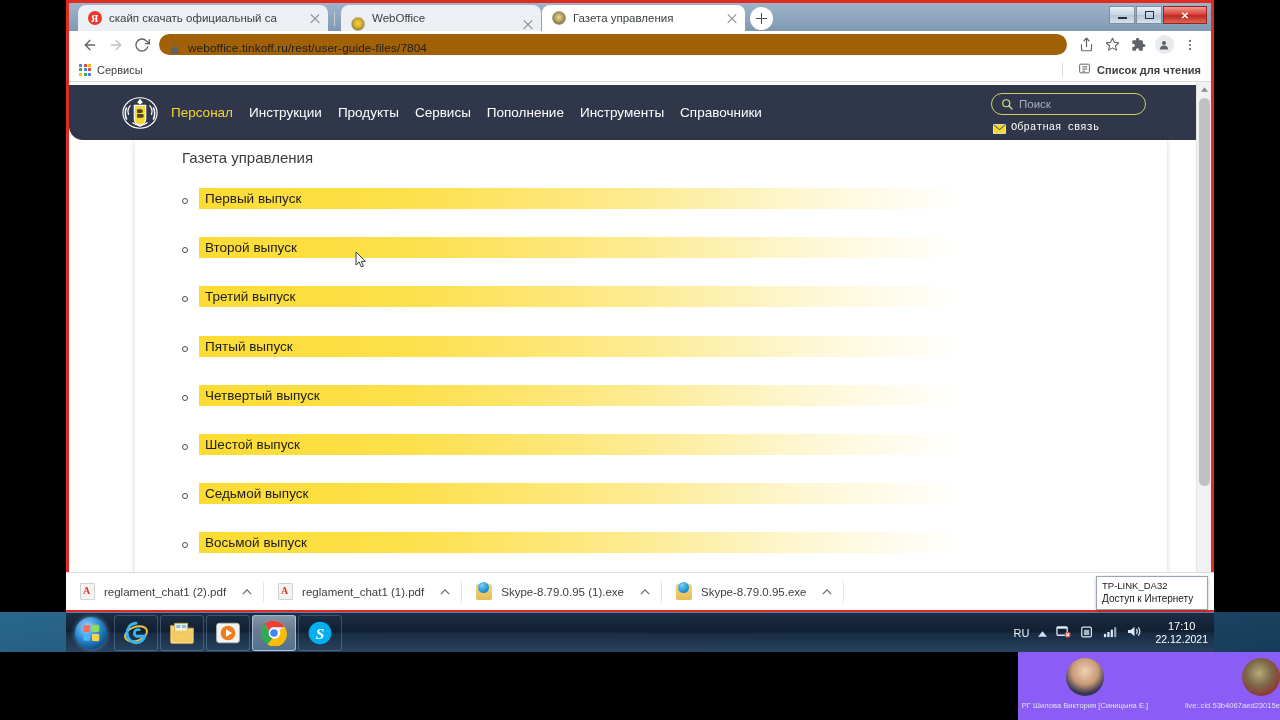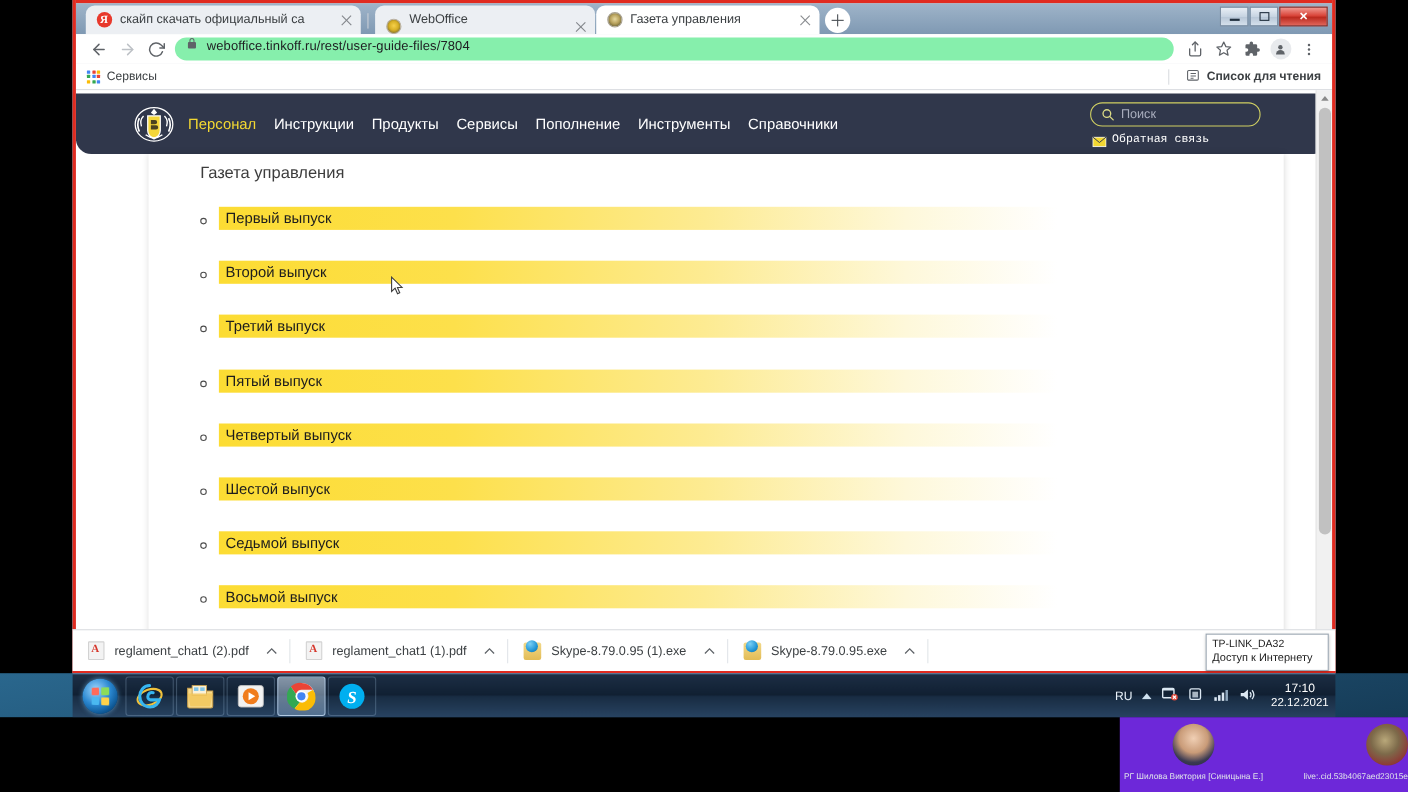--- a/index.html
+++ b/index.html
@@ -119,22 +119,22 @@
     position: absolute; left: 0; top: 31px; width: 100%; height: 27px;
     background: #ffffff; display: flex; align-items: center; padding: 0 8px;
   }
   .tb-icon {
     width: 26px; height: 26px; flex: 0 0 26px;
     display: flex; align-items: center; justify-content: center;
     color: #5f6368;
   }
   #omnibox {
     flex: 1 1 auto; height: 21px; margin: 0 6px 0 4px;
-    background: #86efac; border-radius: 11px;
-    display: flex; align-items: flex-start; padding: 0 10px;
+    background: #a16207; border-radius: 11px;
+    display: flex; align-items: flex-end; padding: 0 10px;
     font-size: 11.5px; color: #202124;
   }
   #lock-icon { margin-right: 8px; display:flex; }
   #omnibox-url { letter-spacing: .1px; font-size: 11.8px; }
 
   
   #bookmarks {
     position: absolute; left: 0; top: 58px; width: 100%; height: 24px;
     background: #ffffff; border-bottom: 1px solid #dadce0;
     display: flex; align-items: center; padding: 0 10px;
@@ -304,21 +304,21 @@
     position: absolute; right: 6px; display: flex; align-items: center; gap: 9px;
     color: #e8f0f8; font-size: 11px;
   }
   #tray-lang { font-size: 11px; color: #eaf2fa; }
   #clock { text-align: center; line-height: 13px; font-size: 11px; color: #ffffff; margin-left: 4px; }
   #clock .d { font-size: 10.5px; }
 
   
   #videocall {
     position: absolute; left: 1018px; top: 652px; width: 262px; height: 68px;
-    background: #6d28d9;
+    background: #8b5cf6;
   }
   .vc-person {
     position: absolute; top: 6px; width: 130px; height: 60px;
     display: flex; flex-direction: column; align-items: center;
   }
   .vc-avatar {
     width: 38px; height: 38px; border-radius: 50%; overflow: hidden;
     display: flex; align-items: center; justify-content: center;
   }
   .vc-a1 { background: radial-gradient(circle at 50% 35%, #f0cfb4 0%, #c99b78 42%, #3b3a52 70%, #23233a 100%); }

